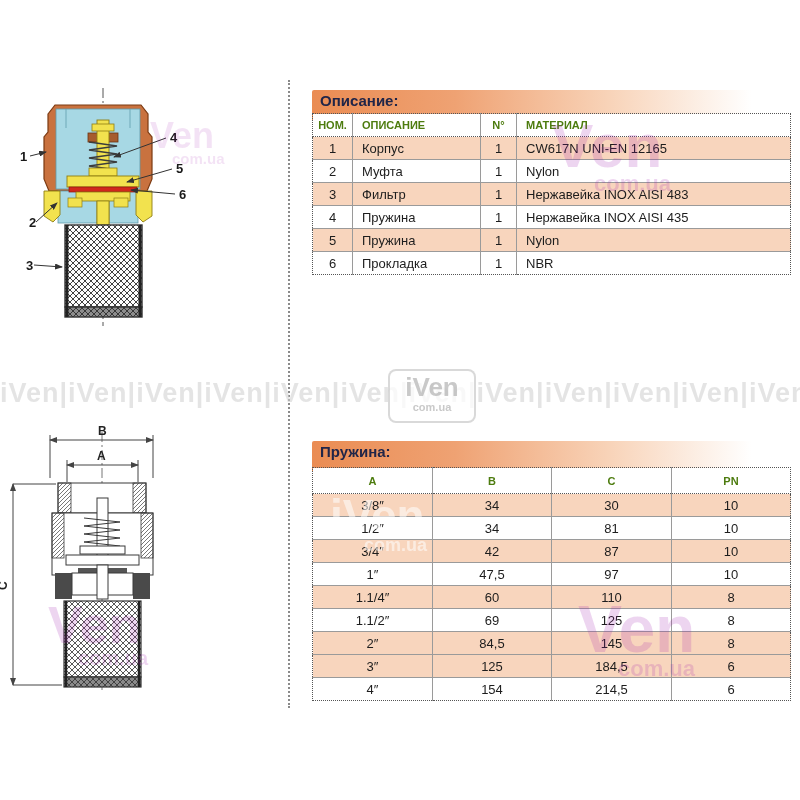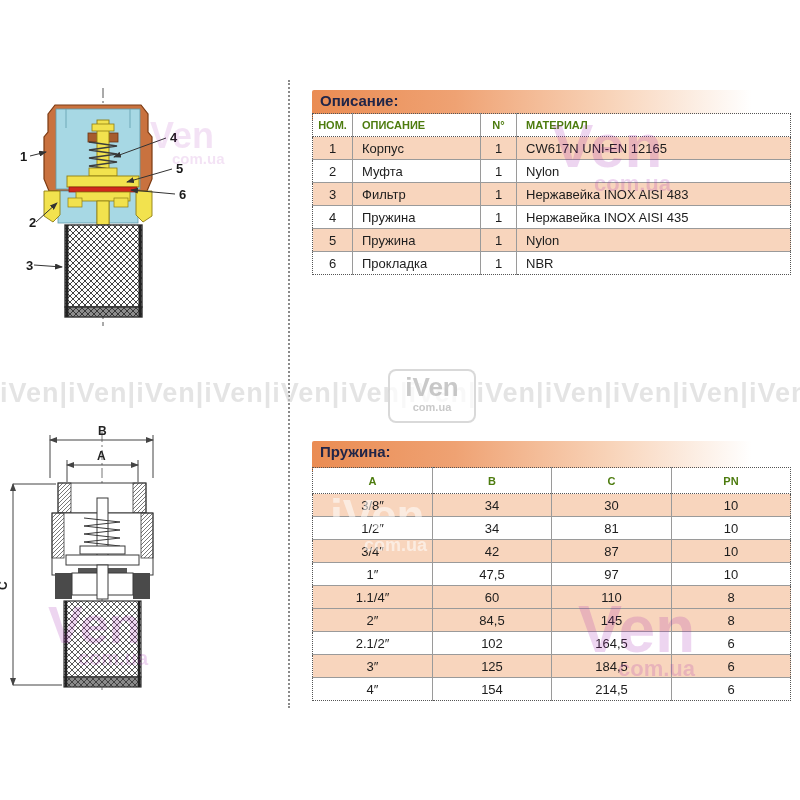--- a/index.html
+++ b/index.html
@@ -296,32 +296,32 @@
           <td>47,5</td>
           <td>97</td>
           <td>10</td>
         </tr>
         <tr class="hl">
           <td>1.1/4″</td>
           <td>60</td>
           <td>110</td>
           <td>8</td>
         </tr>
+        <tr>
+          <td>1.1/2″</td>
+          <td>69</td>
+          <td>125</td>
+          <td>8</td>
+        </tr>
         <tr class="hl">
           <td>2″</td>
           <td>84,5</td>
           <td>145</td>
           <td>8</td>
         </tr>
-        <tr>
-          <td>2.1/2″</td>
-          <td>102</td>
-          <td>164,5</td>
-          <td>6</td>
-        </tr>
         <tr class="hl">
           <td>3″</td>
           <td>125</td>
           <td>184,5</td>
           <td>6</td>
         </tr>
         <tr>
           <td>4″</td>
           <td>154</td>
           <td>214,5</td>

